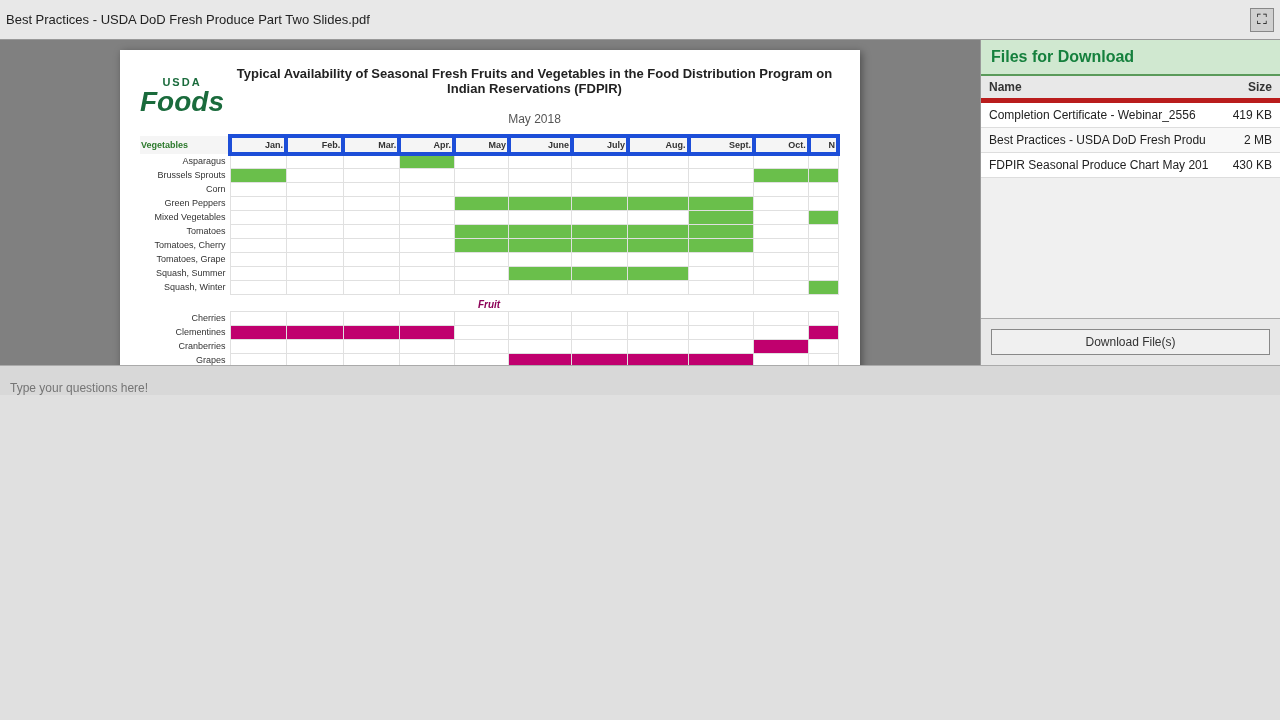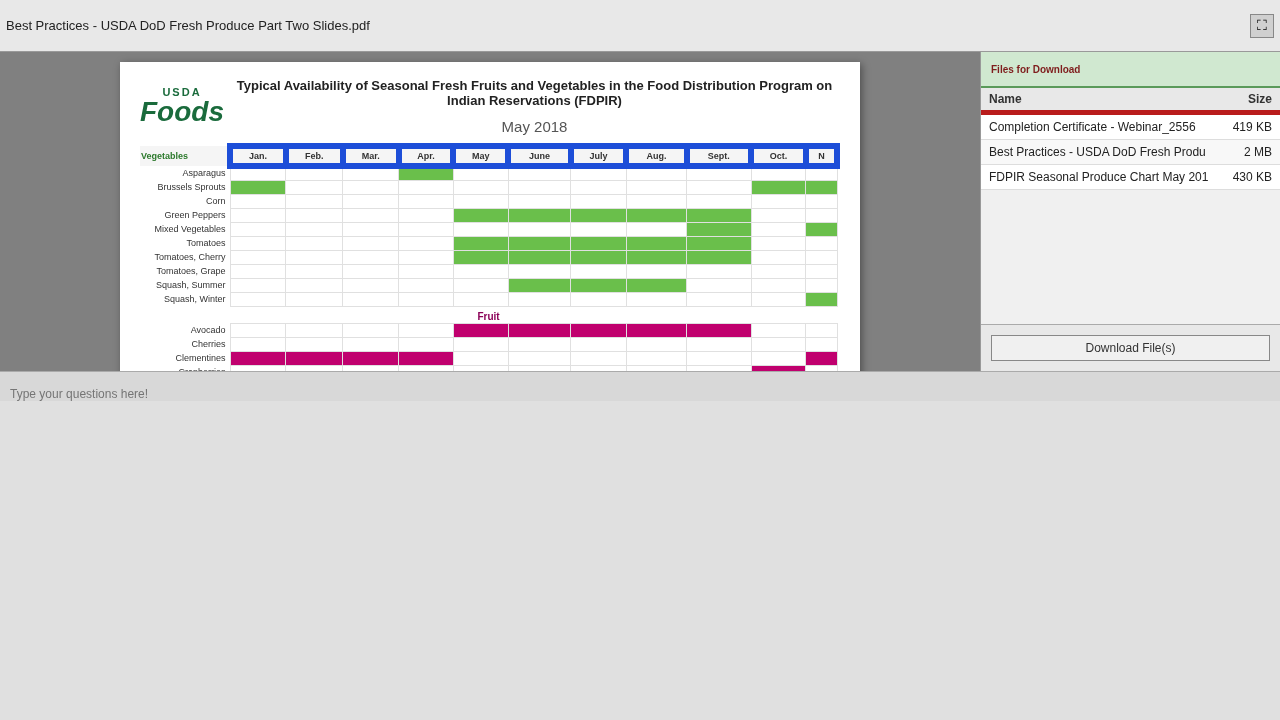--- a/index.html
+++ b/index.html
@@ -2,21 +2,21 @@
 <html><head>
   <meta charset="utf-8">
   <style>
     * { box-sizing: border-box; margin: 0; padding: 0; }
     body { width: 1280px; height: 720px; overflow: hidden; font-family: Arial, sans-serif; font-size: 12px; background: #c0c0c0; display: flex; flex-direction: column; }
 
     
     #top-bar {
       display: flex; align-items: center; justify-content: space-between;
       background: #e8e8e8; border-bottom: 1px solid #999;
-      padding: 0 6px; height: 52px; flex-shrink: 0;
+      padding: 0 6px; height: 40px; flex-shrink: 0;
     }
     #top-bar-title { font-size: 13px; color: #222; }
     #fullscreen-btn {
       width: 24px; height: 24px; border: 1px solid #888; background: #d0d0d0;
       cursor: pointer; display: flex; align-items: center; justify-content: center;
       font-size: 14px;
     }
 
     
     #main-area {
@@ -44,54 +44,54 @@
     .usda-logo-box {
       display: flex; flex-direction: column; align-items: center;
       line-height: 1;
     }
     .usda-text { font-size: 11px; color: #1a6b3c; font-weight: bold; letter-spacing: 2px; }
     .foods-text { font-size: 28px; color: #1a6b3c; font-weight: bold; font-style: italic; }
     .chart-title {
       text-align: center; flex: 1;
     }
     .chart-title-main { font-size: 13px; font-weight: bold; color: #222; }
-    .chart-subtitle { font-size: 15px; color: #555; margin-top: 10px; }
+    .chart-subtitle { font-size: 12px; color: #555; margin-top: 16px; }
 
     
     .avail-table {
       width: 100%; border-collapse: collapse; font-size: 9px; margin-top: 4px;
     }
     .avail-table th {
-      text-align: center; padding: 2px 1px; color: #333; font-weight: bold;
-      border: 6px solid #1d4ed8; background: #f5f5f5;
+      text-align: right; padding: 2px 1px; color: #333; font-weight: bold;
+      border: 4px solid #1d4ed8; background: #f5f5f5;
     }
     .avail-table td {
       text-align: center; padding: 1px; border: 1px solid #e0e0e0; height: 14px;
     }
     .avail-table .row-label {
       text-align: right; padding-right: 4px; color: #333; white-space: nowrap;
       border: none; width: 90px;
     }
     .avail-table .section-header td {
       font-weight: bold; text-align: center; color: #8b0057; font-size: 10px;
-      background: white; border: none; padding: 3px 0 1px 0;
+      background: white; border: none; padding: 3px 0 1px 0; font-style: italic;
     }
     .green-cell { background: #6abf4b; }
     .pink-cell { background: #c0006e; }
     .empty-cell { background: white; }
 
     
     #right-panel {
       width: 300px; background: #f0f0f0; border-left: 1px solid #999;
       display: flex; flex-direction: column;
       flex-shrink: 0;
     }
     #files-header {
       background: #d0e8d0; border-bottom: 2px solid #5a9a5a;
-      padding: 8px 10px; font-size: 10px; font-weight: bold; color: #7f1d1d;
+      padding: 8px 10px; font-size: 16px; font-weight: bold; color: #15803d;
       height: 36px; display: flex; align-items: center;
     }
     #files-table-wrap { flex: 1; overflow: auto; }
     #files-table {
       width: 100%; border-collapse: collapse; font-size: 12px;
     }
     #files-table th {
       background: #e8e8e8; border-bottom: 5px solid #b91c1c; padding: 4px 8px;
       text-align: left; font-weight: bold; color: #333;
     }
@@ -307,34 +307,20 @@
               <td class="empty-cell"></td>
               <td class="empty-cell"></td>
               <td class="green-cell"></td>
             </tr>
           </tbody>
         <tbody id="fruit-rows">
         <tr class="section-header">
               <td colspan="12" style="color: rgb(139, 0, 87); font-weight: bold; font-size: 10px; padding-top: 4px; border: none;">Fruit</td>
             </tr>
             <tr>
-              <td class="row-label">Avocado</td>
-              <td class="empty-cell"></td>
-              <td class="empty-cell"></td>
-              <td class="empty-cell"></td>
-              <td class="empty-cell"></td>
-              <td class="pink-cell"></td>
-              <td class="pink-cell"></td>
-              <td class="pink-cell"></td>
-              <td class="pink-cell"></td>
-              <td class="pink-cell"></td>
-              <td class="empty-cell"></td>
-              <td class="empty-cell"></td>
-            </tr>
-            <tr>
               <td class="row-label">Cherries</td>
               <td class="empty-cell"></td>
               <td class="empty-cell"></td>
               <td class="empty-cell"></td>
               <td class="empty-cell"></td>
               <td class="empty-cell"></td>
               <td class="empty-cell"></td>
               <td class="empty-cell"></td>
               <td class="empty-cell"></td>
               <td class="empty-cell"></td>

